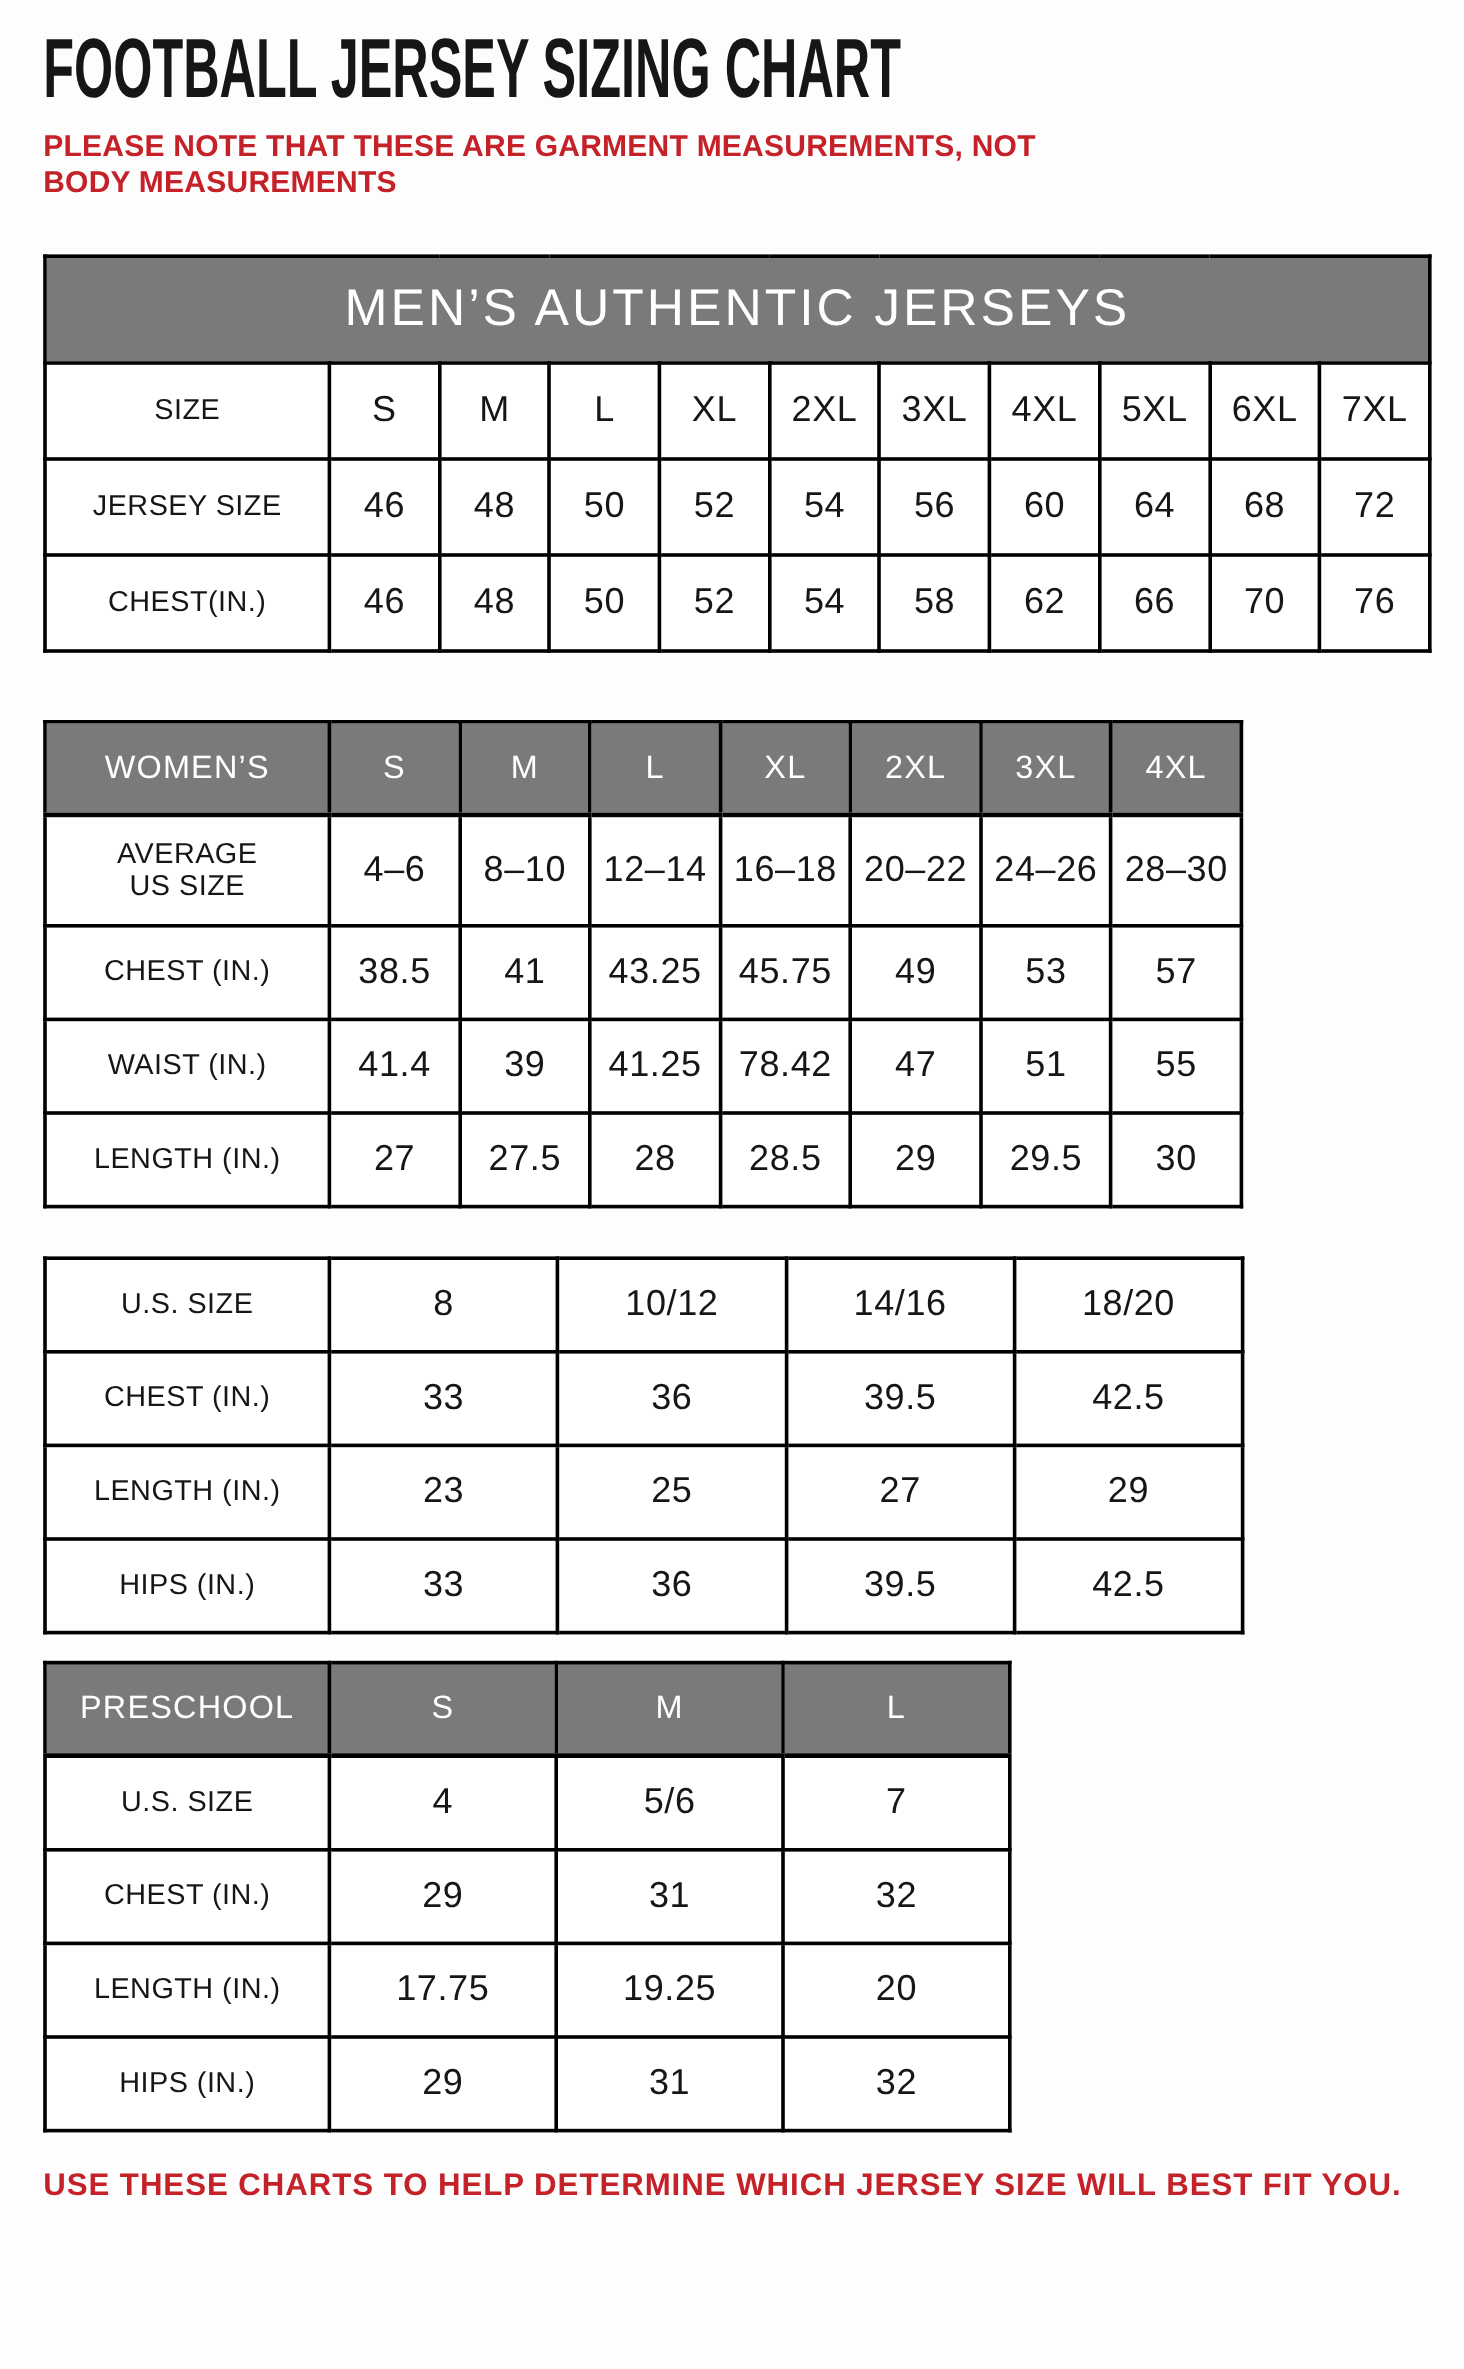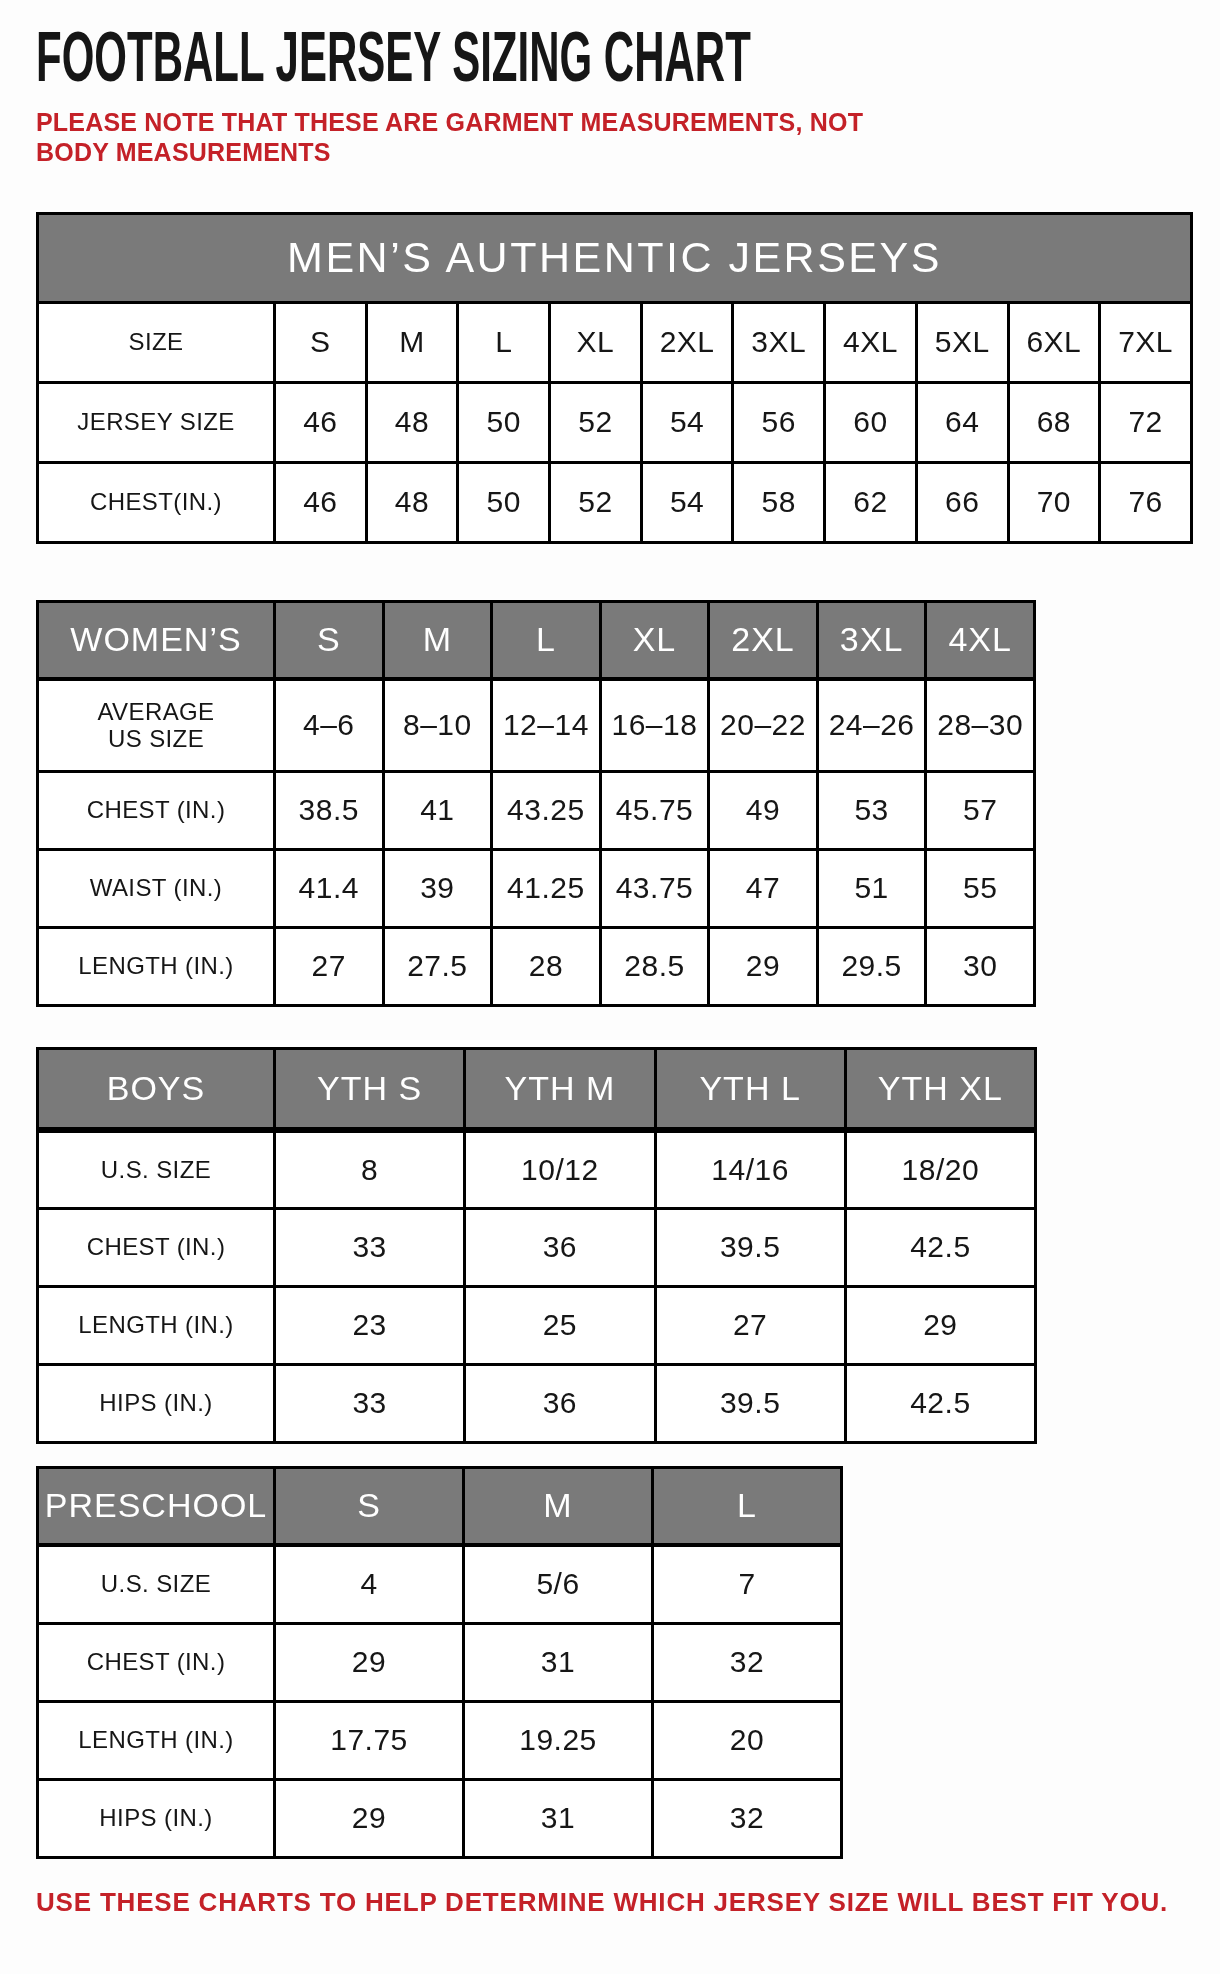--- a/index.html
+++ b/index.html
@@ -59,21 +59,21 @@
     background:var(--gray);
     color:#fff;
     border:none;
     height:89px;
     font-size:43px;
     letter-spacing:2.5px;
   }
   .hcell{
     background:var(--gray);
     color:#fff;
-    font-size:34px;
+    font-size:27px;
     letter-spacing:1px;
   }
   .lbl{
     font-size:24px;
     letter-spacing:0.4px;
     white-space:pre-line;
     line-height:1.15;
   }
   .val{
     font-size:30px;
@@ -202,21 +202,21 @@
           <td class="val">45.75</td>
           <td class="val">49</td>
           <td class="val">53</td>
           <td class="val">57</td>
         </tr>
     <tr>
       <td class="lbl">WAIST (IN.)</td>
     <td class="val">41.4</td>
           <td class="val">39</td>
           <td class="val">41.25</td>
-          <td class="val">43.75</td>
+          <td class="val">78.42</td>
           <td class="val">47</td>
           <td class="val">51</td>
           <td class="val">55</td>
         </tr>
     <tr>
       <td class="lbl">LENGTH (IN.)</td>
     <td class="val">27</td>
           <td class="val">27.5</td>
           <td class="val">28</td>
           <td class="val">28.5</td>
@@ -226,27 +226,20 @@
         </tr>
   </tbody>
     </table>
 
   <table class="sz-table t-boys">
     <colgroup>
         <col class="c-label">
         <col span="4">
       </colgroup>
     <tbody>
-        <tr class="hrow">
-      <th class="hcell">BOYS</th>
-    <th class="hcell">YTH S</th>
-          <th class="hcell">YTH M</th>
-          <th class="hcell">YTH L</th>
-          <th class="hcell">YTH XL</th>
-        </tr>
     <tr>
       <td class="lbl">U.S. SIZE</td>
     <td class="val">8</td>
           <td class="val">10/12</td>
           <td class="val">14/16</td>
           <td class="val">18/20</td>
         </tr>
     <tr>
       <td class="lbl">CHEST (IN.)</td>
     <td class="val">33</td>

